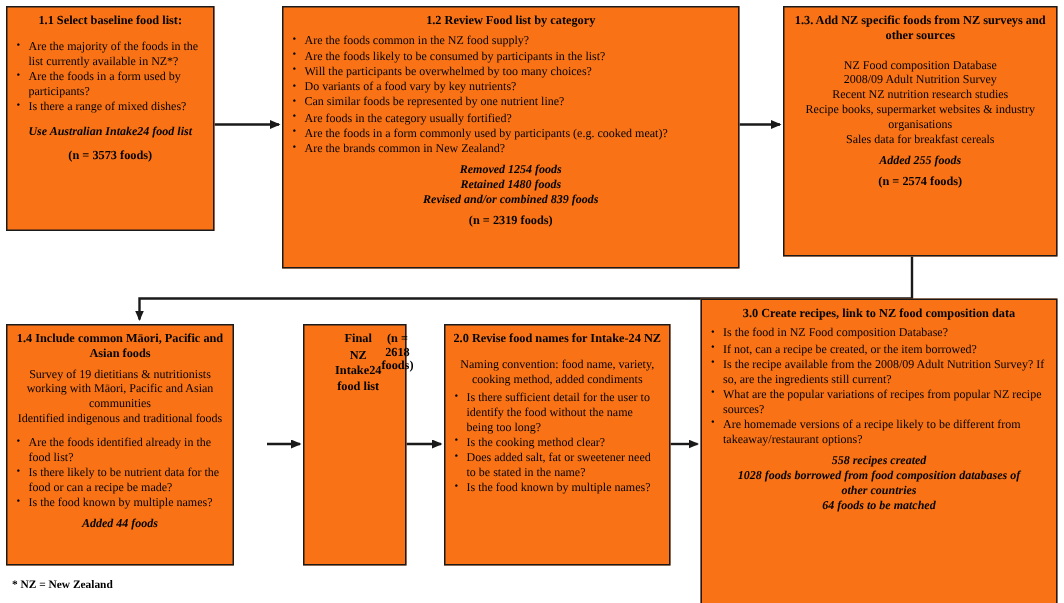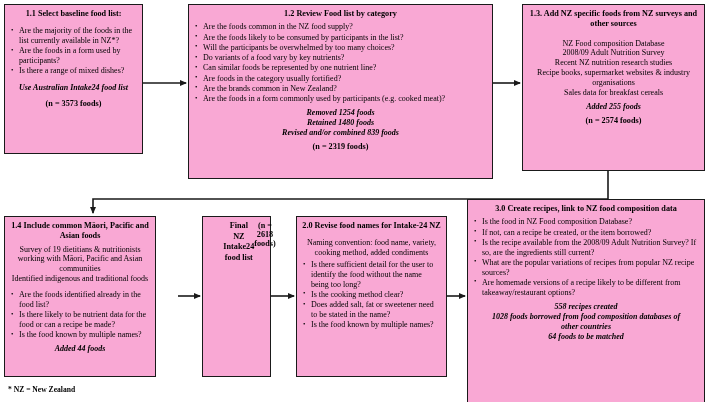--- a/index.html
+++ b/index.html
@@ -18,21 +18,21 @@
   #canvas {
     position: absolute;
     left: 0; top: 0;
     width: 709px;
     height: 402px;
   }
   .box {
     position: absolute;
     border: 1.4px solid #1a1a1a;
     box-sizing: border-box;
-    background: #f9a8d4;
+    background: #f97316;
     z-index: 3;
   }
   .box-title {
     font-weight: bold;
     text-align: center;
     font-size: 8.2px;
     line-height: 1.25;
     margin: 0 0 3px 0;
   }
   ul.q {
@@ -139,22 +139,22 @@
 <div class="box" id="box-12">
   <div class="inner">
     <div class="box-title">1.2 Review Food list by category</div>
     <ul class="q">
       <li>Are the foods common in the NZ food supply?</li>
       <li>Are the foods likely to be consumed by participants in the list?</li>
       <li>Will the participants be overwhelmed by too many choices?</li>
       <li>Do variants of a food vary by key nutrients?</li>
       <li>Can similar foods be represented by one nutrient line?</li>
       <li>Are foods in the category usually fortified?</li>
+      <li>Are the foods in a form commonly used by participants (e.g. cooked meat)?</li>
       <li>Are the brands common in New Zealand?</li>
-      <li>Are the foods in a form commonly used by participants (e.g. cooked meat)?</li>
     </ul>
     <div class="spacer-sm"></div>
     <div class="ital">Removed 1254 foods</div>
     <div class="ital">Retained 1480 foods</div>
     <div class="ital">Revised and/or combined 839 foods</div>
     <div class="spacer-sm"></div>
     <div class="bold-n">(n = 2319 foods)</div>
   </div>
 </div>
 

